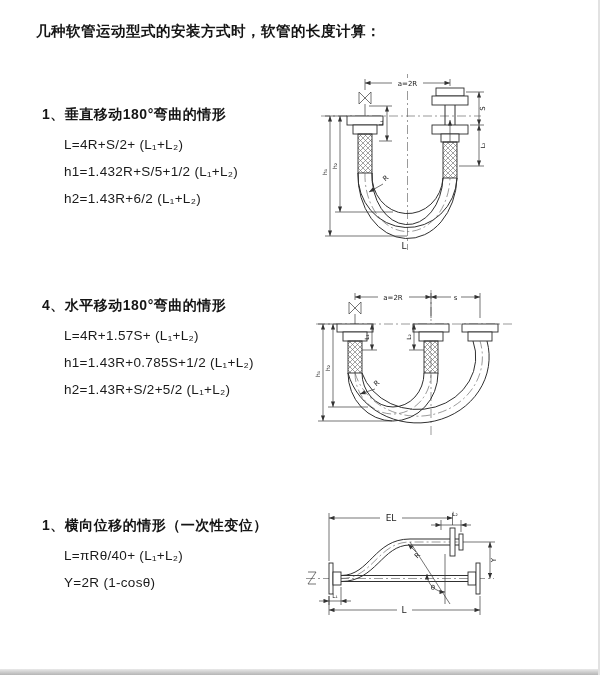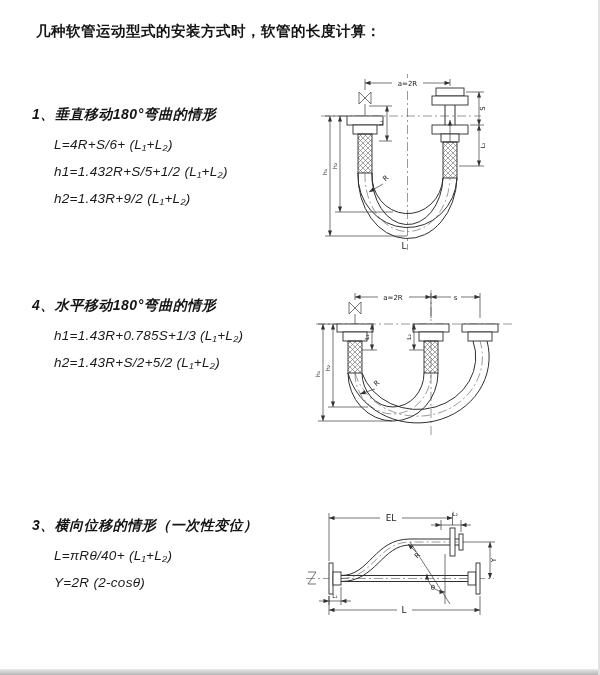--- a/index.html
+++ b/index.html
@@ -5,21 +5,21 @@
   html,body{margin:0;padding:0;background:#888;}
   .page{
     position:relative;width:600px;height:675px;background:#fff;
     font-family:"Liberation Sans","DejaVu Sans",sans-serif;color:#111;
     overflow:hidden;margin:0 auto;
   }
   .title{
     position:absolute;left:36px;top:22px;font-size:14.5px;font-weight:bold;
     letter-spacing:0.5px;color:#151515;
   }
-  .section{position:absolute;left:32px;font-style:italic;}
+  .section{position:absolute;left:42px;}
   .sec1{top:106px;}
   .sec2{top:297px;}
   .sec3{top:517px;}
   .sec-heading{font-size:14px;font-weight:bold;color:#151515;letter-spacing:0.5px;margin-bottom:7px;}
   .formula{font-size:13.5px;color:#1a1a1a;padding-left:22px;height:27px;line-height:27px;letter-spacing:0.3px;font-weight:500;}
   .diagram{position:absolute;}
   .dg1{left:313px;top:68px;}
   .dg2{left:310px;top:282px;}
   .dg3{left:298px;top:498px;}
   svg .wall{stroke:#303030;stroke-width:1;fill:none;}
@@ -39,35 +39,36 @@
 </style>
 </head>
 <body>
 
 <div class="page">
 
   <div class="title">几种软管运动型式的安装方式时，软管的长度计算：</div>
 
   <div class="section sec1">
     <div class="sec-heading">1、垂直移动180°弯曲的情形</div>
-    <div class="formula">L=4R+S/6+ (L₁+L₂)</div>
+    <div class="formula">L=4R+S/2+ (L₁+L₂)</div>
     <div class="formula">h1=1.432R+S/5+1/2 (L₁+L₂)</div>
-    <div class="formula">h2=1.43R+9/2 (L₁+L₂)</div>
+    <div class="formula">h2=1.43R+6/2 (L₁+L₂)</div>
   </div>
 
   <div class="section sec2">
     <div class="sec-heading">4、水平移动180°弯曲的情形</div>
-    <div class="formula">h1=1.43R+0.785S+1/3 (L₁+L₂)</div>
+    <div class="formula">L=4R+1.57S+ (L₁+L₂)</div>
+    <div class="formula">h1=1.43R+0.785S+1/2 (L₁+L₂)</div>
     <div class="formula">h2=1.43R+S/2+5/2 (L₁+L₂)</div>
   </div>
 
   <div class="section sec3">
-    <div class="sec-heading">3、横向位移的情形（一次性变位）</div>
+    <div class="sec-heading">1、横向位移的情形（一次性变位）</div>
     <div class="formula">L=πRθ/40+ (L₁+L₂)</div>
-    <div class="formula">Y=2R (2-cosθ)</div>
+    <div class="formula">Y=2R (1-cosθ)</div>
   </div>
 
   <svg class="diagram dg1" width="287" height="188" viewBox="0 0 287 188">
     <defs>
       <marker id="arr1" viewBox="0 0 10 8" refX="9.5" refY="4" markerWidth="9" markerHeight="7" orient="auto-start-reverse">
         <polygon points="0.5,0.5 9.5,4 0.5,7.5" fill="#333"></polygon>
       </marker>
       <pattern id="braid1" width="5" height="5" patternUnits="userSpaceOnUse">
         <path d="M0,5 L5,0 M0,0 L5,5" stroke="#666" stroke-width="0.6"></path>
       </pattern>

